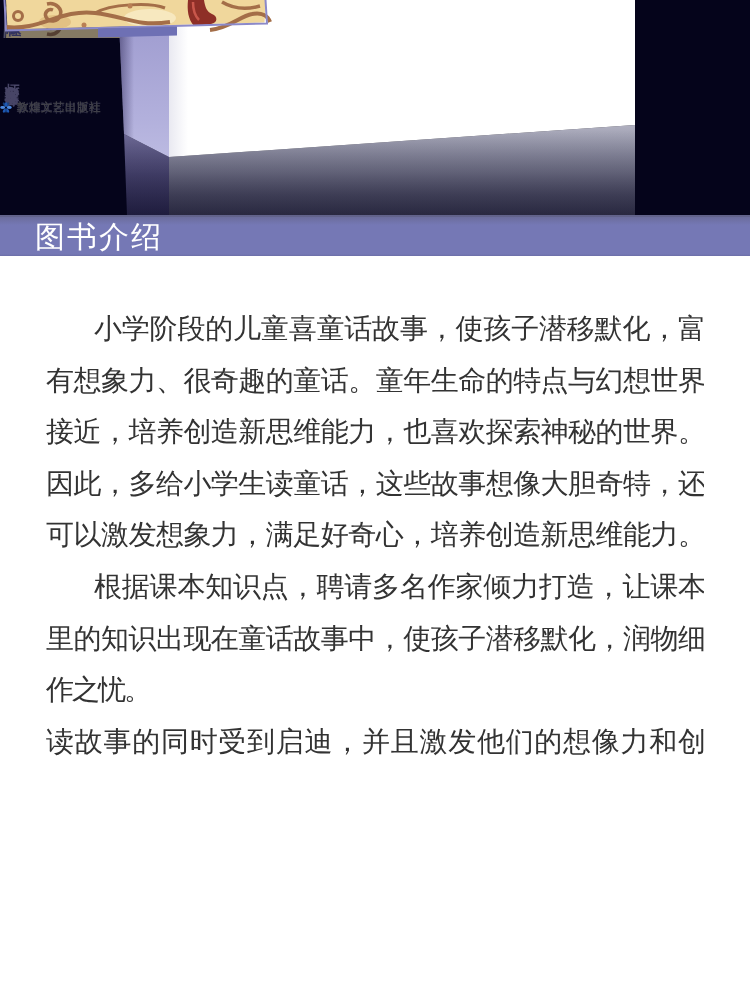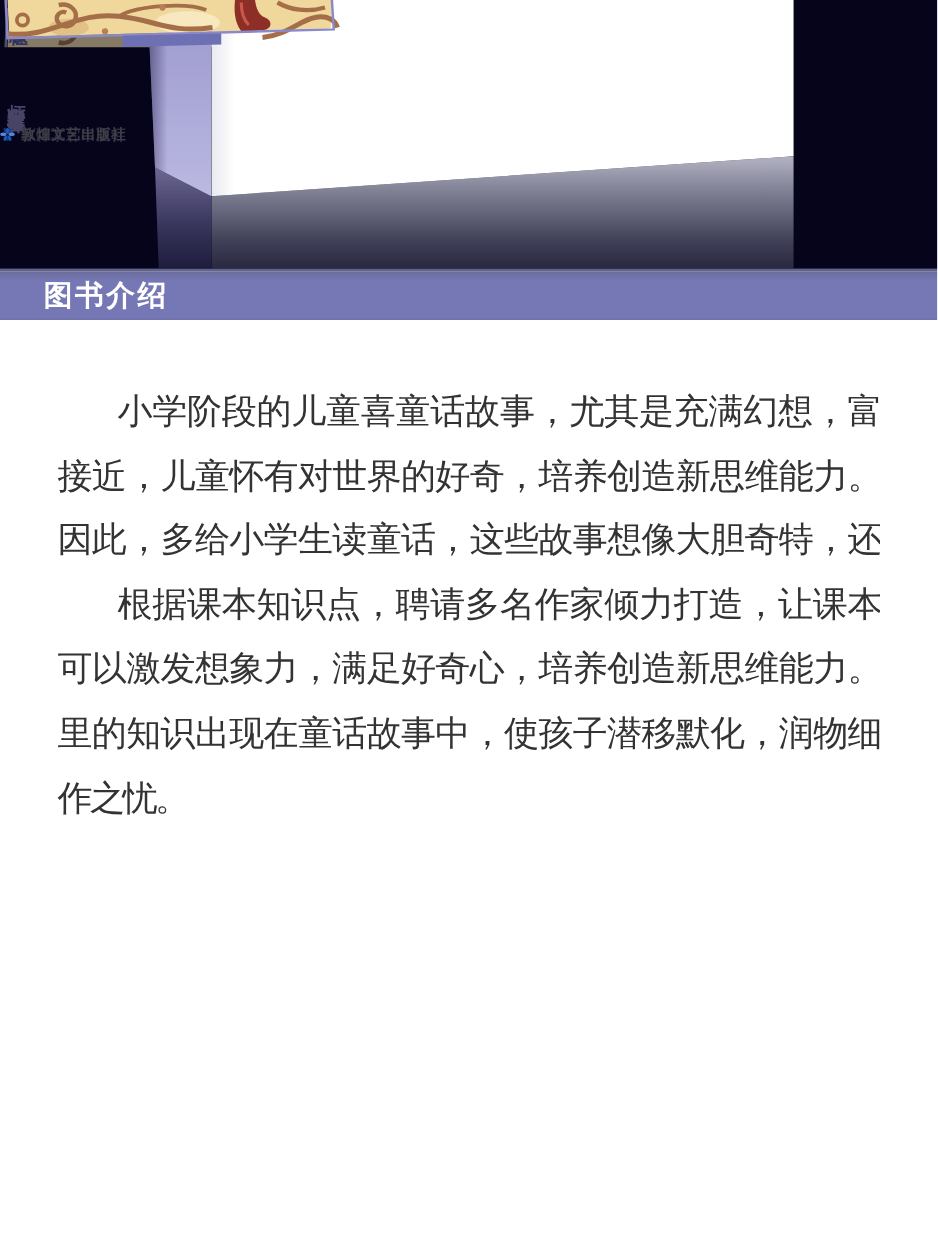--- a/index.html
+++ b/index.html
@@ -66,21 +66,21 @@
   .pub-refl svg{filter:brightness(.75);}
 
   
   .band{
     height:41px;width:750px;box-sizing:border-box;
     border-top:2px solid #62638b;
     background:linear-gradient(180deg,#6b6c9c 0px,var(--band-purple,#7578b5) 8px,var(--band-purple,#7578b5) 37px,#6c6fa8 39px);
     display:flex;align-items:center;
   }
   .band-label{
-    color:#ffffff;font-weight:bold;font-size:23px;letter-spacing:2px;
+    color:#ffffff;font-weight:normal;font-size:30px;letter-spacing:2px;
     padding-left:35px;line-height:39px;
   }
 
   
   .content{padding:47px 46px 0 46px;background:#ffffff;}
   .line{
     font-size:28px;letter-spacing:-2px;line-height:51.6px;color:var(--text-dark,#333333);
     text-align:justify;text-align-last:justify;white-space:nowrap;overflow:hidden;
   }
   .line.first{padding-left:48px;}
@@ -172,22 +172,24 @@
       </svg>
       <span>敦煌文艺出版社</span>
     </div>
   </div>
 
   <div class="band">
     <span class="band-label">图书介绍</span>
   </div>
 
   <div class="content">
-      <div class="line first">小学阶段的儿童喜童话故事，尤其是充满幻想，富</div>
-      <div class="line">接近，儿童怀有对世界的好奇，培养创造新思维能力。</div>
+      <div class="line first">小学阶段的儿童喜童话故事，使孩子潜移默化，富</div>
+      <div class="line">有想象力、很奇趣的童话。童年生命的特点与幻想世界</div>
+      <div class="line">接近，培养创造新思维能力，也喜欢探索神秘的世界。</div>
       <div class="line">因此，多给小学生读童话，这些故事想像大胆奇特，还</div>
+      <div class="line">可以激发想象力，满足好奇心，培养创造新思维能力。</div>
       <div class="line first">根据课本知识点，聘请多名作家倾力打造，让课本</div>
-      <div class="line">可以激发想象力，满足好奇心，培养创造新思维能力。</div>
       <div class="line">里的知识出现在童话故事中，使孩子潜移默化，润物细</div>
       <div class="line short">作之忧。</div>
+      <div class="line">读故事的同时受到启迪，并且激发他们的想像力和创</div>
     </div>
 
 </div>
 
 </body></html>

